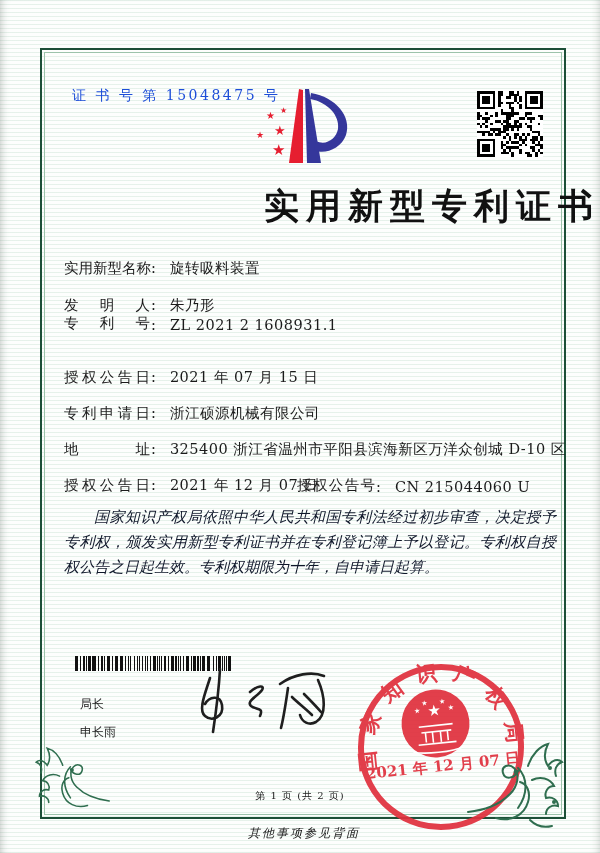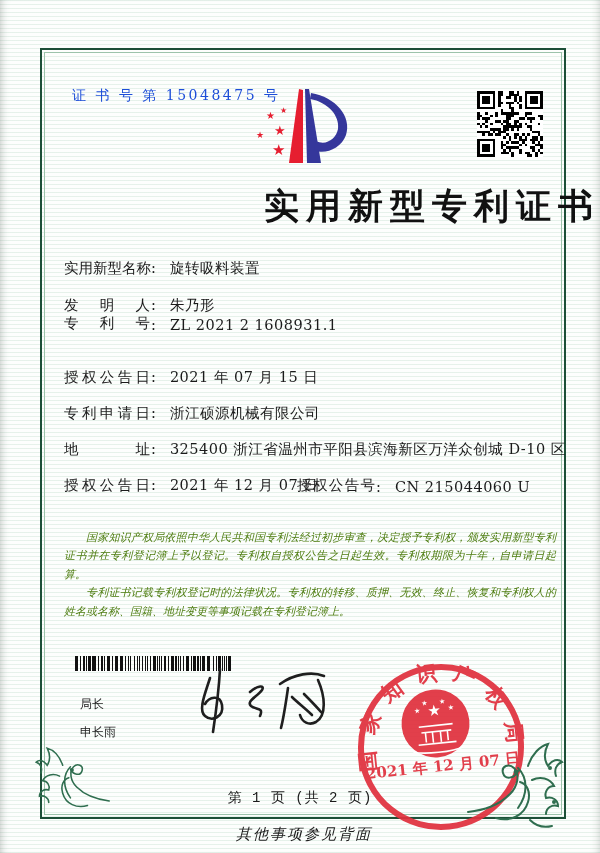--- a/index.html
+++ b/index.html
@@ -40,34 +40,33 @@
   .field-label{
     display:inline-block;width:86px;text-align:justify;text-align-last:justify;
     vertical-align:bottom;
   }
   .field-colon{margin-left:1px;}
   .field-value{margin-left:14px;letter-spacing:.5px;}
   .grant-no{position:absolute;left:233px;top:0;white-space:nowrap;}
   .grant-no .field-label{width:78px;}
   .paragraphs{
     position:absolute;left:64px;right:44px;top:505px;
-    font-size:11px;line-height:1.68;font-style:italic;color:#4d7c0f;
+    font-size:15px;line-height:1.68;font-style:italic;color:#0f172a;
     text-align:justify;
-    margin-top:24px;
   }
   .paragraphs p{margin:0;text-indent:2em;}
   .barcode{position:absolute;left:75px;top:656px;width:156px;height:15px;}
   .officer{position:absolute;left:80px;top:690px;font-size:12px;line-height:28px;}
   .signature{position:absolute;left:180px;top:662px;width:158px;height:86px;}
   .seal{position:absolute;left:353px;top:659px;width:176px;height:176px;transform:rotate(-6deg);opacity:.93;}
   .ornament{position:absolute;}
   .ornament.right{left:466px;top:736px;width:100px;height:98px;}
   .ornament.left{left:26px;top:742px;width:92px;height:76px;transform:scaleX(-1);}
-  .page-number{position:absolute;left:0;right:0;top:789px;text-align:center;font-size:14px;letter-spacing:1px;font-family:Liberation Mono, monospace;}
-  .footer-note{position:absolute;left:8px;right:0;top:825px;text-align:center;font-size:15px;font-style:italic;letter-spacing:2px;}
+  .page-number{position:absolute;left:0;right:0;top:789px;text-align:center;font-size:10px;letter-spacing:1px;}
+  .footer-note{position:absolute;left:8px;right:0;top:825px;text-align:center;font-size:12px;font-style:italic;letter-spacing:2px;}
 </style>
 </head>
 <body>
 
 <div class="paper-texture"></div>
 
 <div class="frame"></div>
 
 <div class="cert-number">证 书 号 第 15048475 号</div>
 
@@ -306,21 +305,20 @@
   <div class="field-row" style="top:217px">
     <span class="field-label">授权公告日</span><span class="field-colon">:</span><span class="field-value">2021 年 12 月 07 日</span>
     <span class="grant-no">
       <span class="field-label">授权公告号</span><span class="field-colon">:</span><span class="field-value">CN 215044060 U</span>
     </span>
   </div>
 </div>
 
 <div class="paragraphs">
   <p>国家知识产权局依照中华人民共和国专利法经过初步审查，决定授予专利权，颁发实用新型专利证书并在专利登记簿上予以登记。专利权自授权公告之日起生效。专利权期限为十年，自申请日起算。</p>
-  <p>专利证书记载专利权登记时的法律状况。专利权的转移、质押、无效、终止、恢复和专利权人的姓名或名称、国籍、地址变更等事项记载在专利登记簿上。</p>
 </div>
 
 <svg class="barcode" id="barcode-svg" viewBox="0 0 152 15" preserveAspectRatio="none" shape-rendering="crispEdges">
     <rect x="0" y="0" width="3" height="15" fill="#111"></rect>
     <rect x="5" y="0" width="1" height="15" fill="#111"></rect>
     <rect x="8" y="0" width="2" height="15" fill="#111"></rect>
     <rect x="11" y="0" width="1" height="15" fill="#111"></rect>
     <rect x="13" y="0" width="3" height="15" fill="#111"></rect>
     <rect x="17" y="0" width="3" height="15" fill="#111"></rect>
     <rect x="22" y="0" width="1" height="15" fill="#111"></rect>

